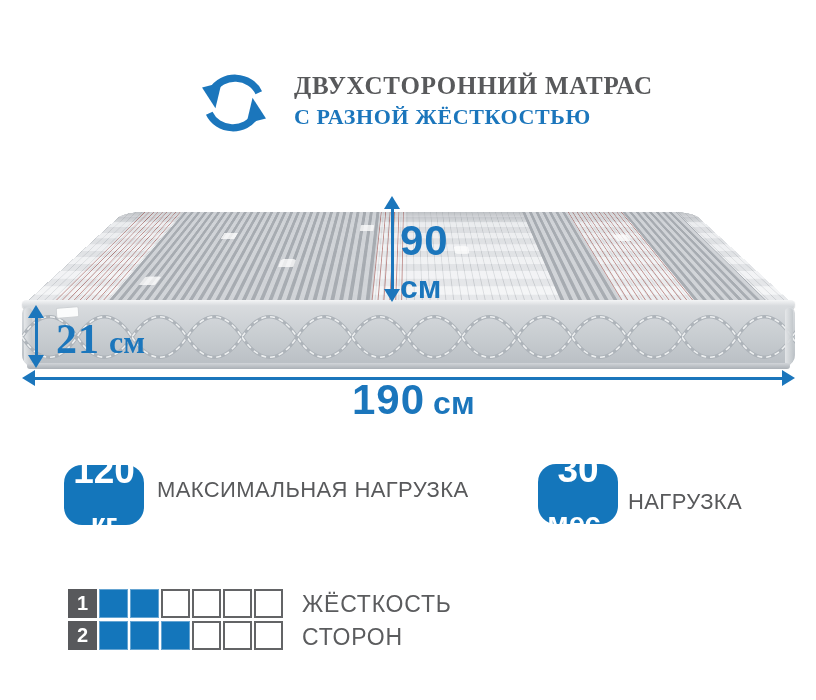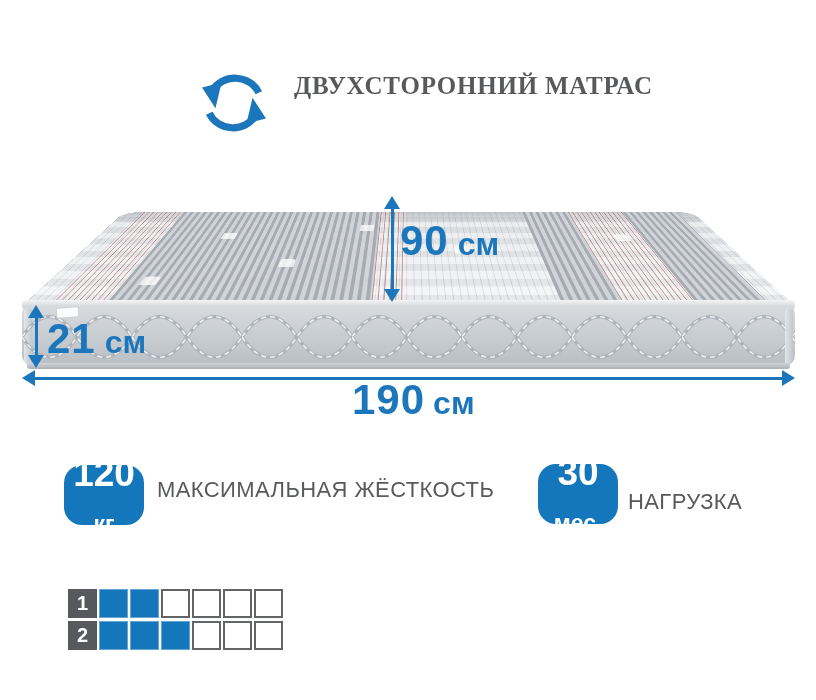--- a/index.html
+++ b/index.html
@@ -67,29 +67,29 @@
   .head.down{border-left:8px solid transparent;border-right:8px solid transparent;border-top:13px solid var(--accent);}
   .head.left{border-top:8px solid transparent;border-bottom:8px solid transparent;border-right:13px solid var(--accent);}
   .head.right{border-top:8px solid transparent;border-bottom:8px solid transparent;border-left:13px solid var(--accent);}
   .arrow-depth{left:384px;top:196px;height:106px;}
   .arrow-height{left:28px;top:305px;height:63px;}
   .arrow-length{left:22px;top:370px;width:773px;}
 
   .dim{position:absolute;display:flex;align-items:baseline;gap:9px;color:var(--accent);font-weight:700;}
   .dim .v{font-size:42px;line-height:1;letter-spacing:1px;}
   .dim .u{font-size:32px;line-height:1;}
-  .dim-depth{left:400px;top:220px;}
-  .dim-height{left:47px;top:318px;}
+  .dim-depth{left:400px;top:220px;flex-direction:column;}
+  .dim-height{left:56px;top:318px;font-family:Liberation Serif, serif;}
   .dim-length{left:352px;top:379px;gap:8px;}
 
   
   .badge{position:absolute;width:80px;height:60px;background:var(--accent-fill);border-radius:18px;
     display:flex;flex-direction:column;align-items:center;justify-content:center;color:#fff;font-weight:700;}
   .badge .bv{font-size:37px;line-height:1;}
-  .badge .bu{font-size:23px;line-height:1;margin-top:21px;}
+  .badge .bu{font-size:29px;line-height:1;margin-top:21px;}
   .badge-load{left:64px;top:465px;}
   .badge-warranty{left:538px;top:464px;}
   .feature-text{position:absolute;color:var(--gray-text);font-size:22px;line-height:25px;letter-spacing:.4px;}
   .load-text{left:157px;top:477px;}
   .warranty-text{left:628px;top:489px;}
 
   
   .scale{position:absolute;left:68px;top:589px;}
   .scale-row{display:flex;gap:2px;margin-bottom:3px;}
   .cell{width:29px;height:29px;display:inline-block;}
@@ -108,20 +108,21 @@
 
   <svg class="hdr-icon" viewBox="0 0 64 58">
     <g id="halfArrow">
       <path d="M 56 19 A 25 23 0 0 0 11 17" fill="none" stroke="#1b76bc" stroke-width="7"></path>
       <polygon points="1,14 20,9 14,34" fill="#1b76bc"></polygon>
     </g>
     <use href="#halfArrow" transform="rotate(180 32 29)"></use>
   </svg>
   <div class="hdr-titles">
     <div class="hdr-line1">ДВУХСТОРОННИЙ МАТРАС</div>
+    <div class="hdr-line2">С РАЗНОЙ ЖЁСТКОСТЬЮ</div>
   </div>
 
   <div class="mattress">
     <div class="fabric">
       <div class="band redstripe b1"></div>
       <div class="band graystripe b2"></div>
       <div class="band redstripe b3"></div>
       <div class="band graystripe b4"></div>
       <div class="band redstripe b5"></div>
       <div class="band graystripe b6"></div>
@@ -178,21 +179,21 @@
   <div class="dim dim-length">
     <span class="v">190</span>
     <span class="u">см</span>
   </div>
 
   <div class="badge badge-load">
     <span class="bv">120</span>
     <span class="bu">кг</span>
   </div>
   <div class="feature-text load-text">
-    <div>МАКСИМАЛЬНАЯ ЖЁСТКОСТЬ</div>
+    <div>МАКСИМАЛЬНАЯ НАГРУЗКА</div>
   </div>
 
   <div class="badge badge-warranty">
     <span class="bv">30</span>
     <span class="bu">мес.</span>
   </div>
   <div class="feature-text warranty-text">НАГРУЗКА</div>
 
   <div class="scale">
     <div class="scale-row">
@@ -211,14 +212,18 @@
       <span class="cells" style="display:flex;gap:2px;">
           <span class="cell filled"></span>
           <span class="cell filled"></span>
           <span class="cell filled"></span>
           <span class="cell empty"></span>
           <span class="cell empty"></span>
           <span class="cell empty"></span>
         </span>
     </div>
   </div>
+  <div class="scale-labels">
+    <div class="l1">ЖЁСТКОСТЬ</div>
+    <div class="l2">СТОРОН</div>
+  </div>
 
 </div>
 
 </body></html>

